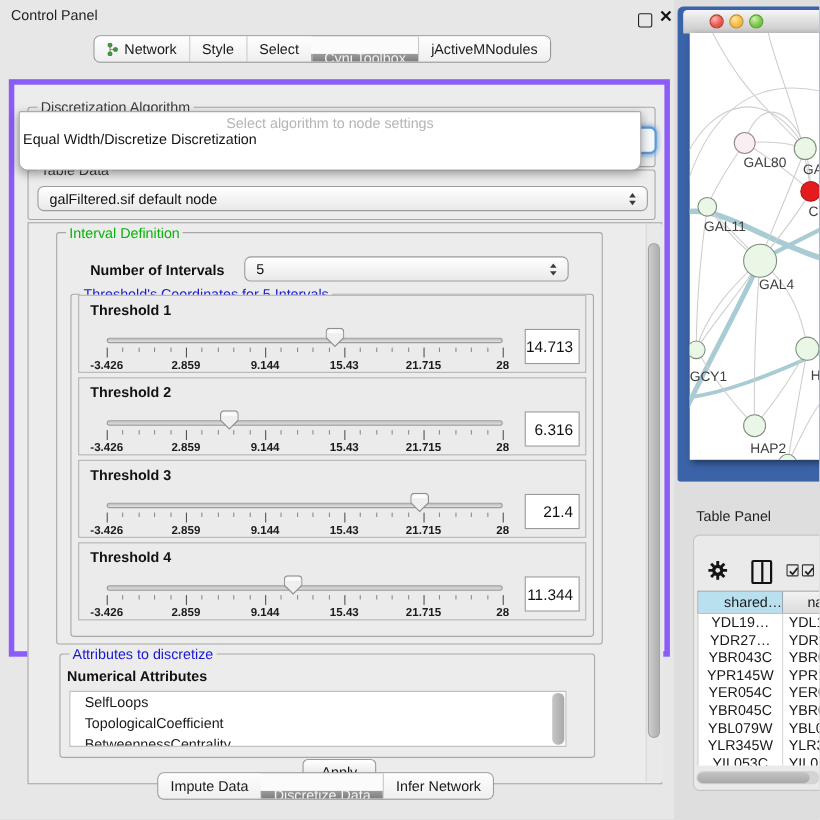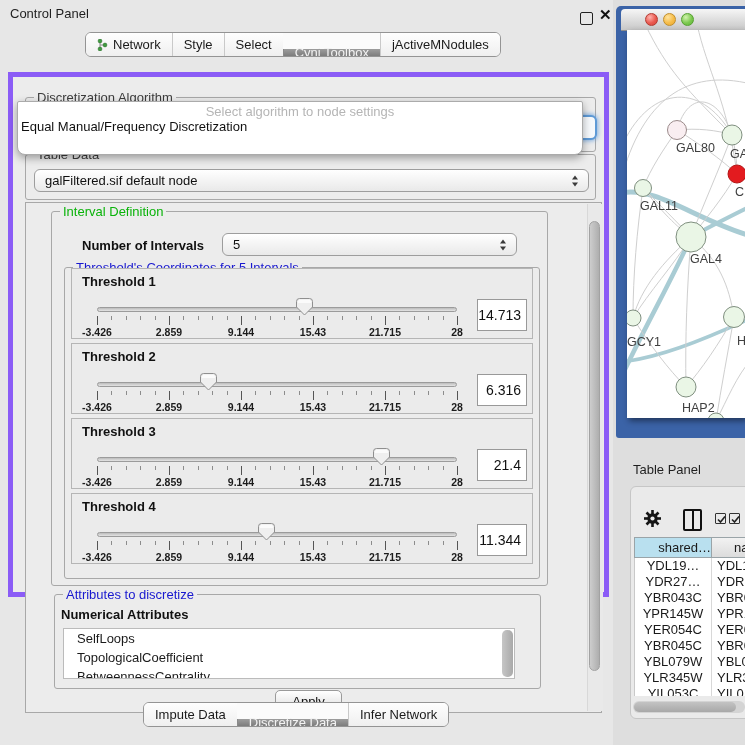--- a/index.html
+++ b/index.html
@@ -129,21 +129,21 @@
     <div class="inner">
 
       <div class="group g-algo">
         <span class="gtitle">Discretization Algorithm</span>
       </div>
       <div class="combo-fragment"></div>
 
       <div class="popup">
         <div class="hint">Select algorithm to node settings</div>
         <div id="algo-options">
-            <div class="opt">Equal Manual/Frequency Discretization</div>
+            <div class="opt">Equal Width/Discretize Discretization</div>
           </div>
       </div>
 
       <div class="group g-table">
         <span class="gtitle">Table Data</span>
         <div class="combo tbl-combo">
           <span>galFiltered.sif default node</span>
           <span class="stepper"></span>
         </div>
       </div>

